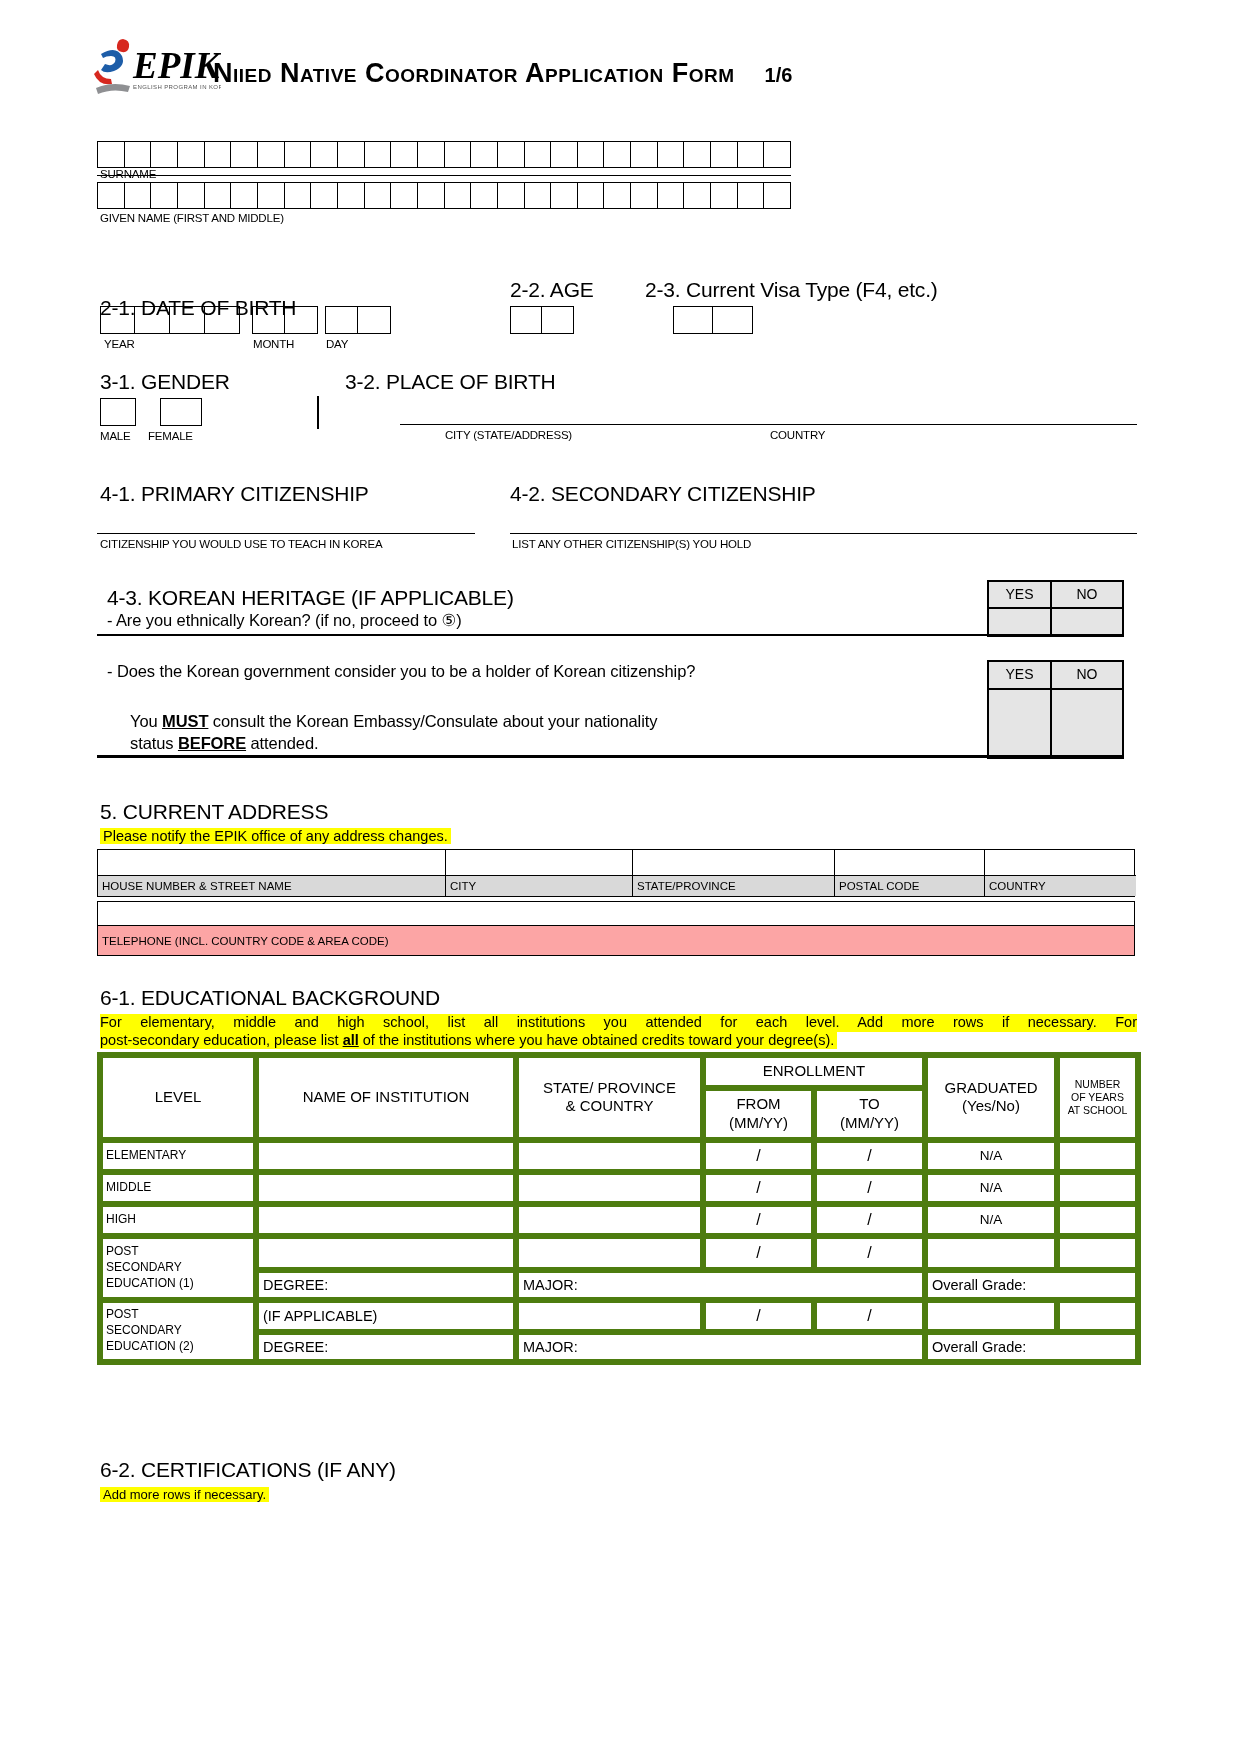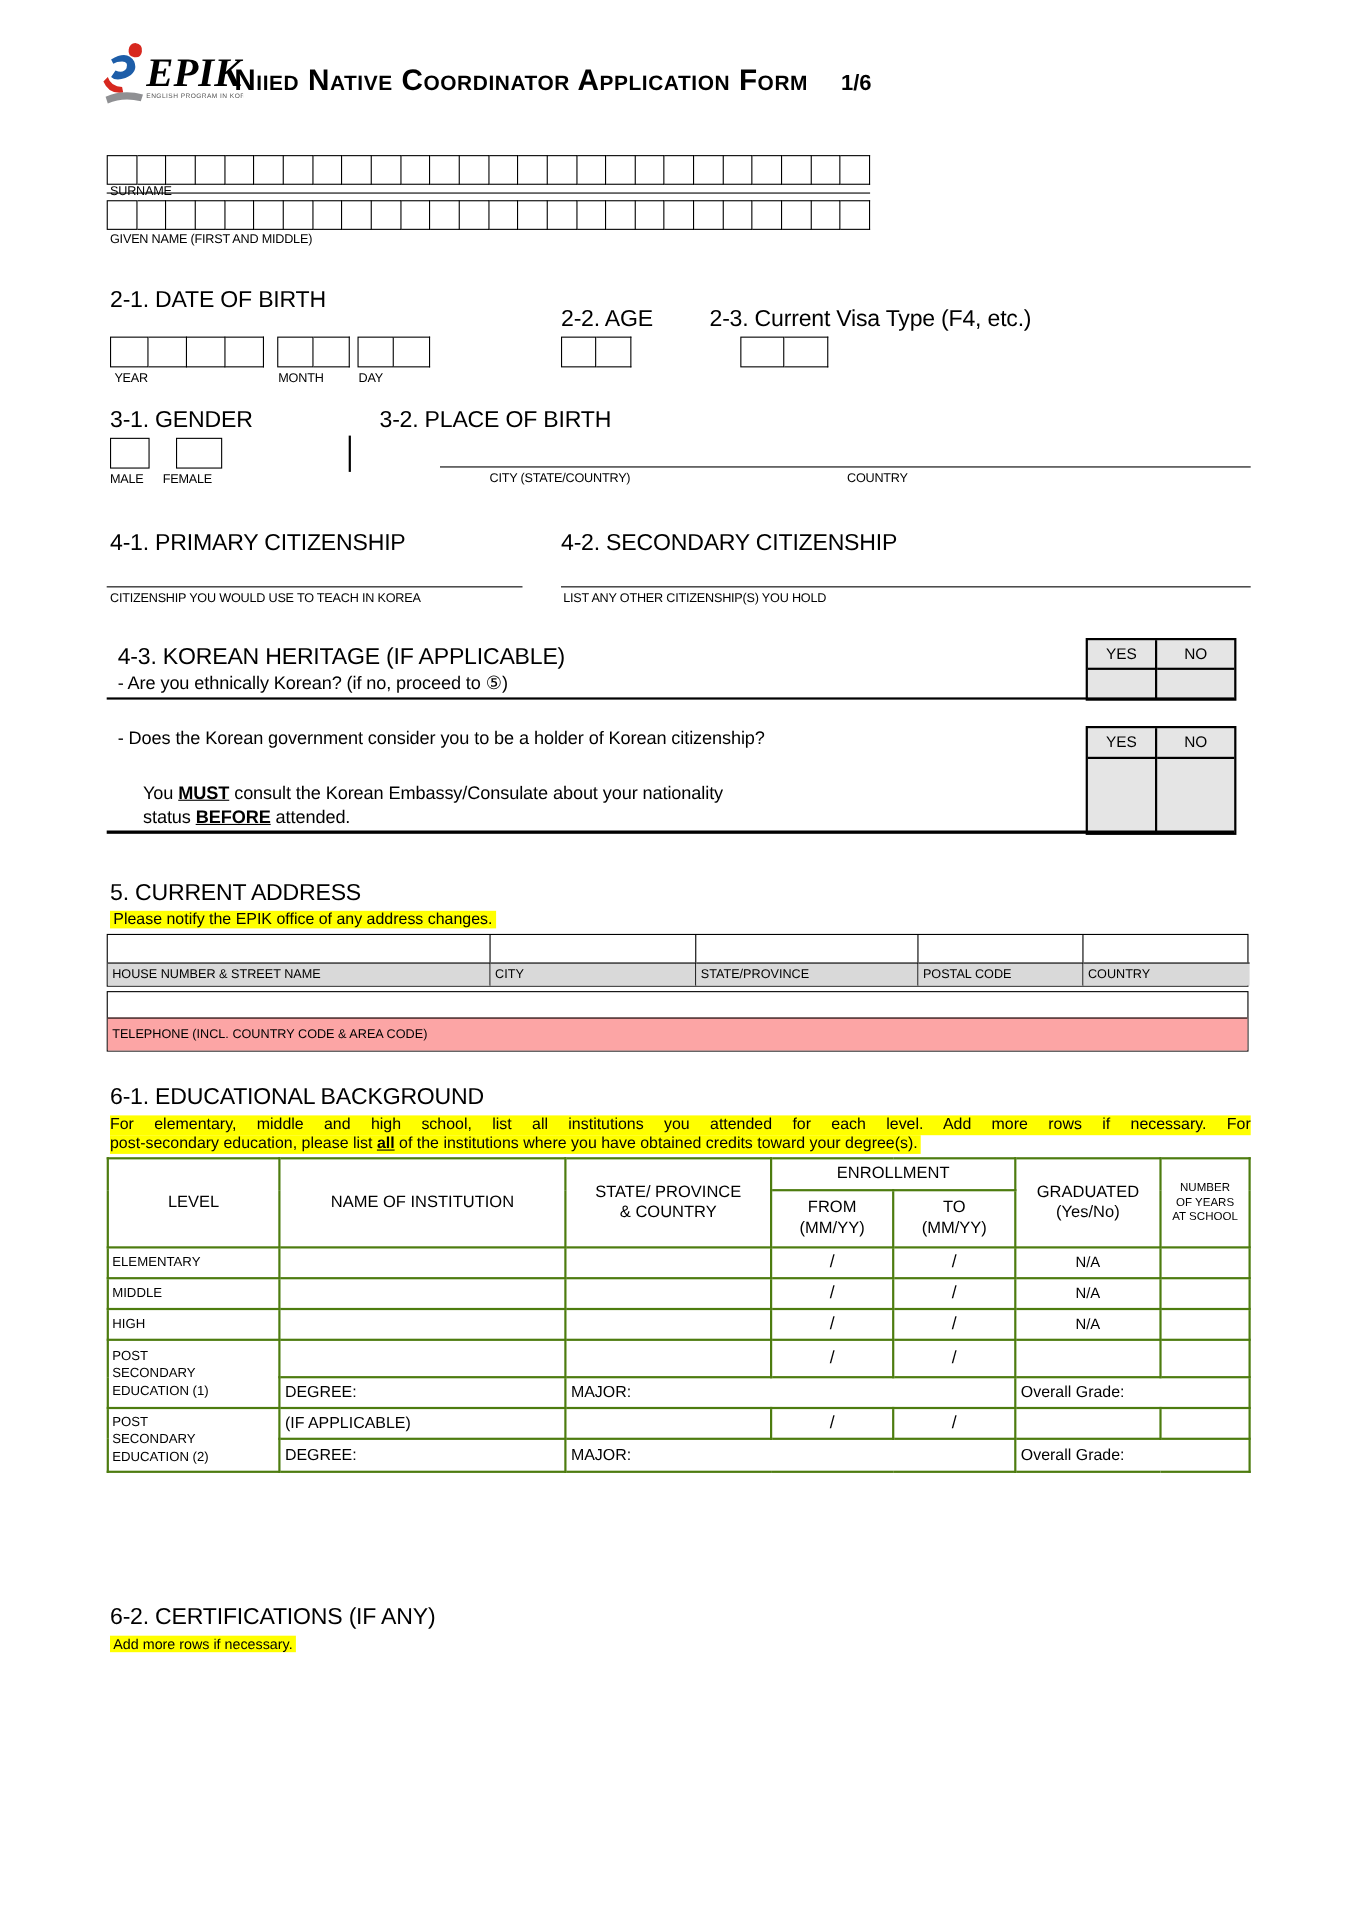--- a/index.html
+++ b/index.html
@@ -52,21 +52,21 @@
   .arow .c:last-child{border-right:none}
   .arow.inputs .c{height:25px}
   .arow.labels .c{background:#d9d9d9;border-top:1px solid #000;height:21px;
                   font-size:11.5px;display:flex;align-items:center;padding-left:4px;white-space:nowrap}
   .tele .in{height:23px}
   .tele .lab{background:#fca5a5;border-top:1px solid #000;height:30px;
              font-size:11.5px;display:flex;align-items:center;padding-left:4px}
 
   
   table.edu{border-collapse:collapse;table-layout:fixed;width:1038px}
-  table.edu td{border:2px solid #4d7c0f;padding:4px;vertical-align:middle}
+  table.edu td{border:6px solid #4d7c0f;padding:4px;vertical-align:middle}
   table.edu .th{font-size:15px;text-align:center;line-height:1.25}
   table.edu .yrs{font-size:10.5px;line-height:1.2}
   table.edu .lvl{font-size:12px;text-align:left;padding-left:3px;line-height:1.3}
   table.edu .slash{font-size:16px;text-align:center}
   table.edu .na{font-size:13.5px;text-align:center}
   table.edu .fld{font-size:14.5px;text-align:left;padding-left:4px}
 
   .blue{color:#000000}
   .notice{font-size:14.5px}
   .vbar{width:2px;background:#000}
@@ -142,21 +142,21 @@
       <div class="cell"></div>
       <div class="cell"></div>
       <div class="cell"></div>
       <div class="cell"></div>
       <div class="cell"></div>
       <div class="cell"></div>
       <div class="cell"></div>
     </div>
   <div class="abs tiny" style="left:100px;top:212px">GIVEN NAME (FIRST AND MIDDLE)</div>
 
-  <div class="abs sechead" style="left:100px;top:261px">2-1. DATE OF BIRTH</div>
+  <div class="abs sechead" style="left:100px;top:296px">2-1. DATE OF BIRTH</div>
   <div class="abs sechead" style="left:510px;top:278px">2-2. AGE</div>
   <div class="abs sechead" style="left:645px;top:278px">2-3. Current Visa Type (F4, etc.)</div>
 
   <div class="abs boxrow" style="left:100px;top:306px">
       <div class="box"></div>
       <div class="box"></div>
       <div class="box"></div>
       <div class="box"></div>
     </div>
   <div class="abs boxrow w33" style="left:252px;top:306px">
@@ -183,21 +183,21 @@
   <div class="abs sechead" style="left:100px;top:370px">3-1. GENDER</div>
   <div class="abs sechead" style="left:345px;top:370px">3-2. PLACE OF BIRTH</div>
 
   <div class="abs sbox" style="left:100px;top:398px;width:36px;height:28px"></div>
   <div class="abs sbox" style="left:160px;top:398px;width:42px;height:28px"></div>
   <div class="abs vbar" style="left:317px;top:396px;height:33px"></div>
 
   <div class="abs line" style="left:400px;top:424px;width:737px"></div>
   <div class="abs tiny" style="left:100px;top:430px">MALE</div>
   <div class="abs tiny" style="left:148px;top:430px">FEMALE</div>
-  <div class="abs tiny" style="left:445px;top:429px">CITY (STATE/COUNTRY)</div>
+  <div class="abs tiny" style="left:445px;top:429px">CITY (STATE/ADDRESS)</div>
   <div class="abs tiny" style="left:770px;top:429px">COUNTRY</div>
 
   <div class="abs sechead" style="left:100px;top:482px">4-1. PRIMARY CITIZENSHIP</div>
   <div class="abs sechead" style="left:510px;top:482px">4-2. SECONDARY CITIZENSHIP</div>
   <div class="abs line" style="left:97px;top:533px;width:378px"></div>
   <div class="abs line" style="left:510px;top:533px;width:627px"></div>
   <div class="abs tiny" style="left:100px;top:538px">CITIZENSHIP YOU WOULD USE TO TEACH IN KOREA</div>
   <div class="abs tiny" style="left:512px;top:538px">LIST ANY OTHER CITIZENSHIP(S) YOU HOLD</div>
 
   <div class="abs sechead" style="left:107px;top:586px">4-3. KOREAN HERITAGE (IF APPLICABLE)</div>

